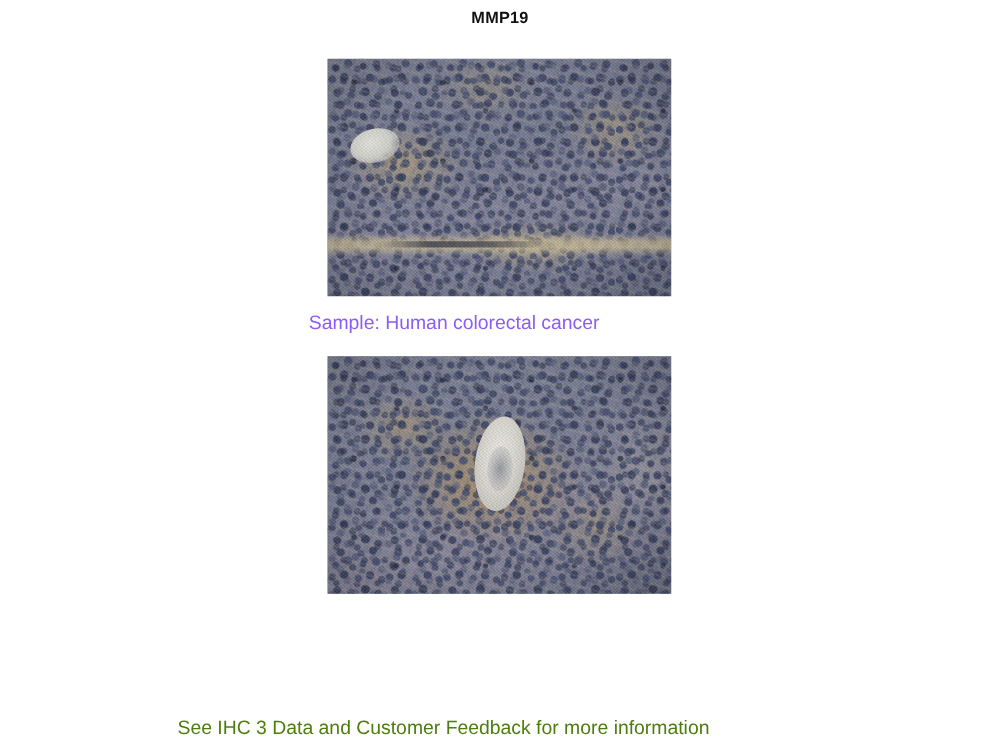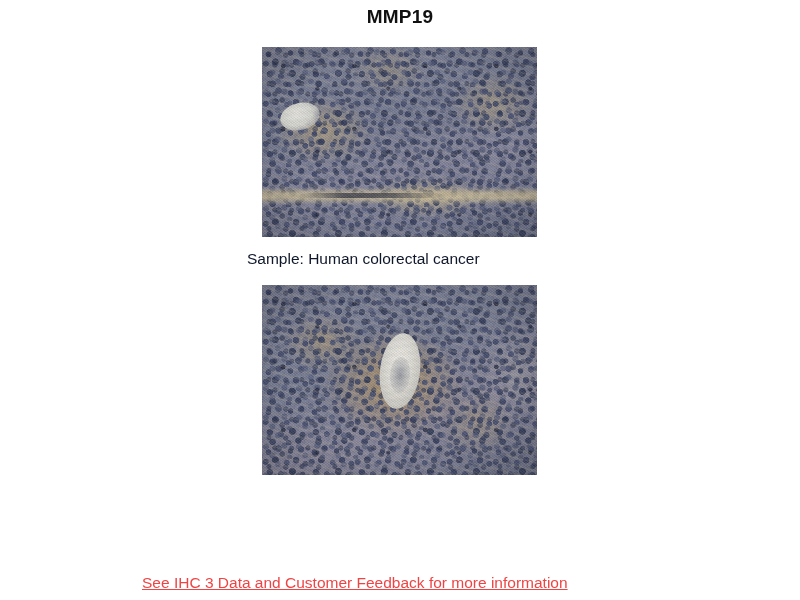--- a/index.html
+++ b/index.html
@@ -16,21 +16,21 @@
     position: relative;
   }
 
   
   .title {
     position: absolute;
     top: 6px;
     left: 0;
     width: 800px;
     text-align: center;
-    font-size: 19px;
+    font-size: 13px;
     font-weight: bold;
     letter-spacing: 0.2px;
     color: #111111;
   }
 
   
   .micrograph {
     position: absolute;
     left: 262px;
     width: 275px;
@@ -173,35 +173,34 @@
     left: 40px; top: 146px; width: 140px; height: 5px;
     border-radius: 3px;
     background: linear-gradient(90deg, rgba(40,44,62,0) 0%, rgba(40,44,62,0.72) 30%, rgba(40,44,62,0.62) 65%, rgba(40,44,62,0) 100%);
   }
 
   
   .caption {
     position: absolute;
     left: 247px;
     font-size: 15.5px;
-    color: #0f172a;
+    color: #8b5cf6;
     white-space: nowrap;
   }
   #caption-sample  { top: 250px; }
   #caption-block   { top: 483px; }
   #caption-block .caption-line { margin-bottom: 5px; }
 
   .footer {
     position: absolute;
     left: 142px;
     top: 574px;
     font-size: 15.5px;
-    color: #ef4444;
+    color: #4d7c0f;
     white-space: nowrap;
-    text-decoration: underline;
   }
 </style>
 </head>
 <body>
 
 <div class="title">MMP19</div>
 
 <div class="micrograph" id="micrograph-top">
   <div class="layer base-top"></div>
   <div class="layer nuclei-a"></div>

